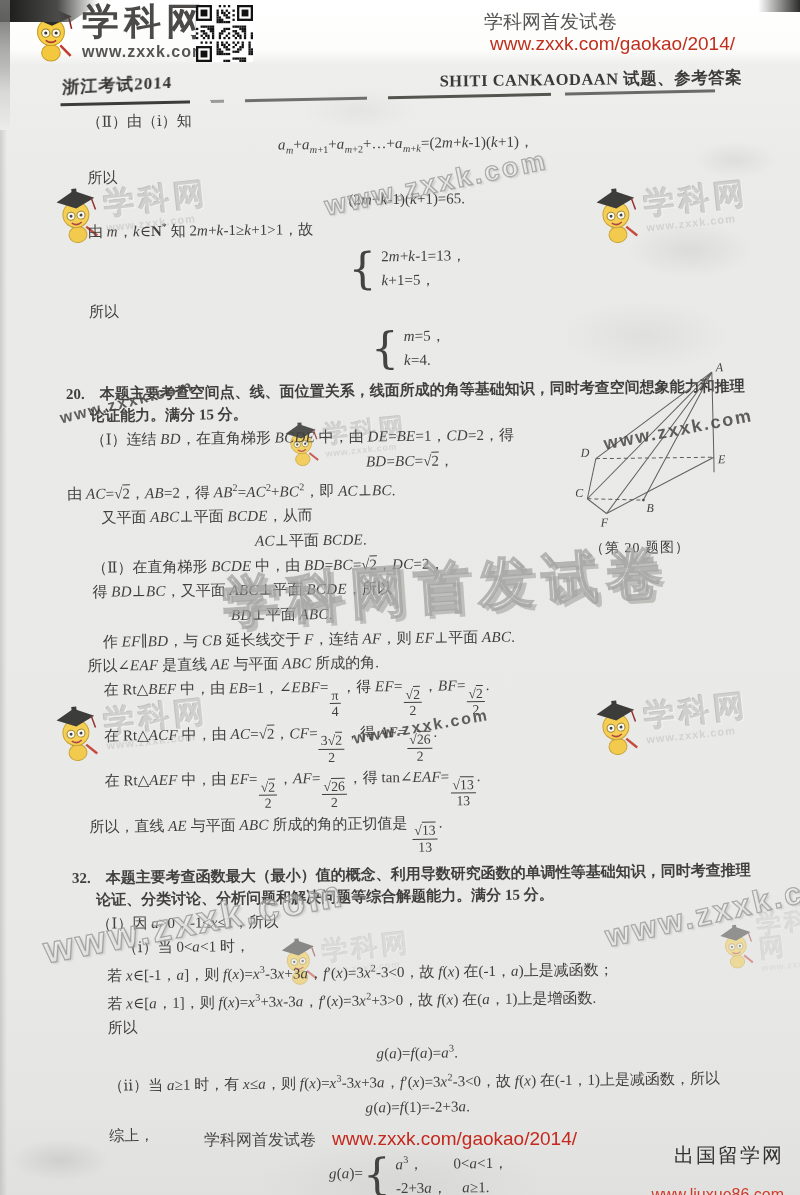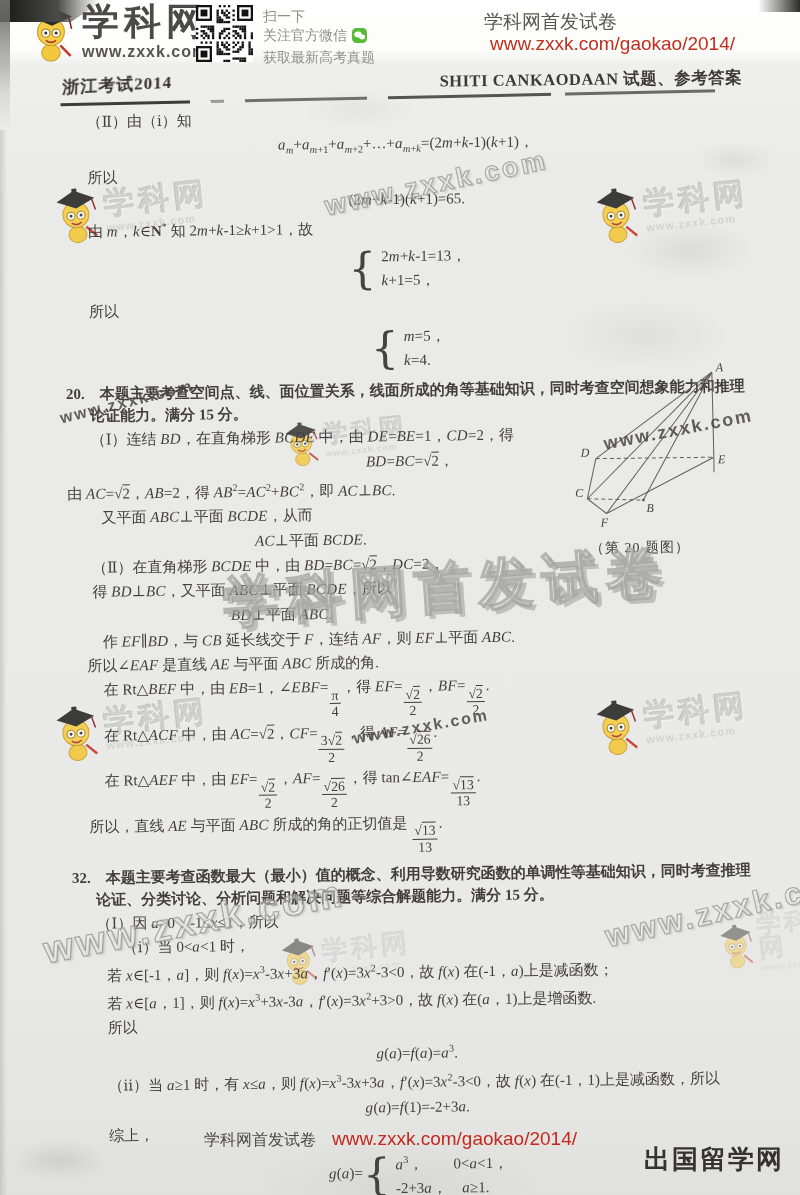--- a/index.html
+++ b/index.html
@@ -70,21 +70,21 @@
   .wm-banner{position:absolute;white-space:nowrap;font-family:"Liberation Sans","DejaVu Sans",sans-serif;font-weight:bold;
     color:rgba(236,236,234,.35);-webkit-text-stroke:1.5px rgba(148,148,145,.7);
     text-shadow:4px 4px 0 rgba(128,128,125,.45);letter-spacing:8px;transform-origin:0 0;}
   
   .foot{position:absolute;left:204px;top:1128px;z-index:4;display:flex;align-items:baseline;gap:16px;
     font-family:"Liberation Sans","DejaVu Sans",sans-serif;}
   .foot .t{font-size:16px;color:#4a4947;}
   .foot .u{font-size:19px;color:#c5281c;}
   .partner{position:absolute;right:16px;top:1142px;z-index:4;text-align:right;
     font-family:"Liberation Sans","DejaVu Sans",sans-serif;}
-  .partner .n{font-size:26px;font-weight:bold;color:#343330;letter-spacing:2px;}
+  .partner .n{font-size:20px;font-weight:normal;color:#343330;letter-spacing:2px;}
   .partner .u{font-size:16px;color:#d5372b;margin-top:17px;}
   
   .art{position:absolute;z-index:5;pointer-events:none;}
   .art-tl{left:0;top:0;width:104px;height:22px;background:linear-gradient(to right,#161616,#4a4a48 55%,rgba(120,120,118,0) 95%);
     clip-path:polygon(0 0,100% 0,68% 100%,0 100%);}
   .art-tl2{left:0;top:0;width:10px;height:130px;background:linear-gradient(#6a6a68,rgba(150,150,148,.25) 70%,transparent);}
   .art-tr{right:0;top:0;width:42px;height:12px;background:linear-gradient(to left,#2c2c2a,rgba(110,110,108,0));}
   .art-l{left:0;top:130px;bottom:0;width:7px;background:linear-gradient(to right,rgba(150,150,147,.35),transparent);}
 </style>
 </head>
@@ -407,29 +407,20 @@
         <rect x="23" y="19" width="1" height="1" fill="#111"></rect>
         <rect x="23" y="20" width="1" height="1" fill="#111"></rect>
         <rect x="23" y="21" width="1" height="1" fill="#111"></rect>
         <rect x="24" y="12" width="1" height="1" fill="#111"></rect>
         <rect x="24" y="13" width="1" height="1" fill="#111"></rect>
         <rect x="24" y="14" width="1" height="1" fill="#111"></rect>
         <rect x="24" y="19" width="1" height="1" fill="#111"></rect>
         <rect x="24" y="20" width="1" height="1" fill="#111"></rect>
         <rect x="24" y="21" width="1" height="1" fill="#111"></rect>
       </svg>
-    <div class="qr-cap">
-      <div>扫一下</div>
-      <div><span>关注官方微信</span><span class="wx"><svg width="15" height="15" viewBox="0 0 20 20">
-              <rect rx="6" width="20" height="20" fill="#58bb37"></rect>
-              <ellipse cx="8" cy="8.6" rx="5" ry="4" fill="#fff"></ellipse>
-              <ellipse cx="13.4" cy="12" rx="4" ry="3.2" fill="#fff"></ellipse>
-            </svg></span></div>
-      <div>获取最新高考真题</div>
-    </div>
     <div class="brand-right">
       <div class="t">学科网首发试卷</div>
       <div class="u">www.zxxk.com/gaokao/2014/</div>
     </div>
   </div>
 
   <div class="scan">
     <div class="exam-header">
       <span class="eh-left">浙江考试2014</span>
       <span class="eh-right">SHITI CANKAODAAN 试题、参考答案</span>

